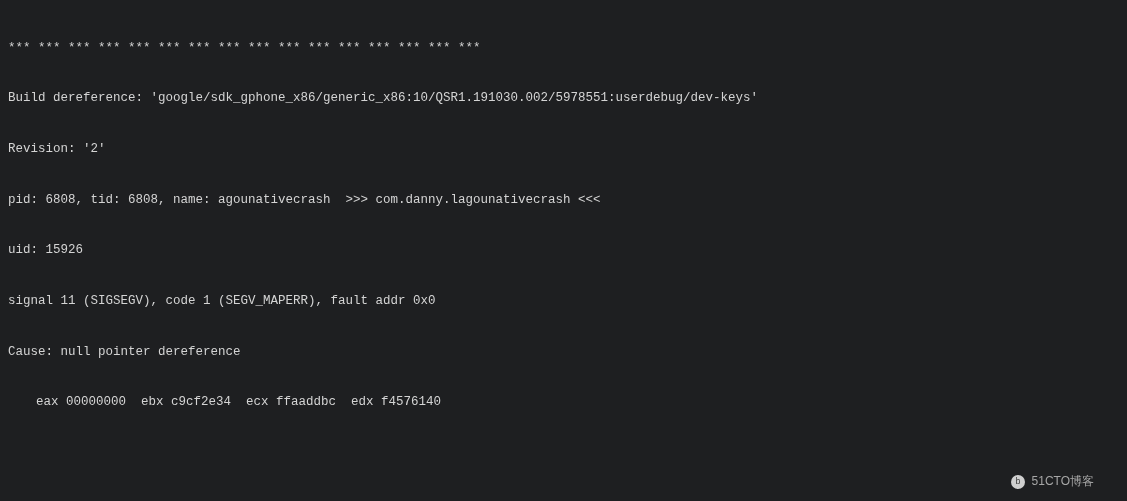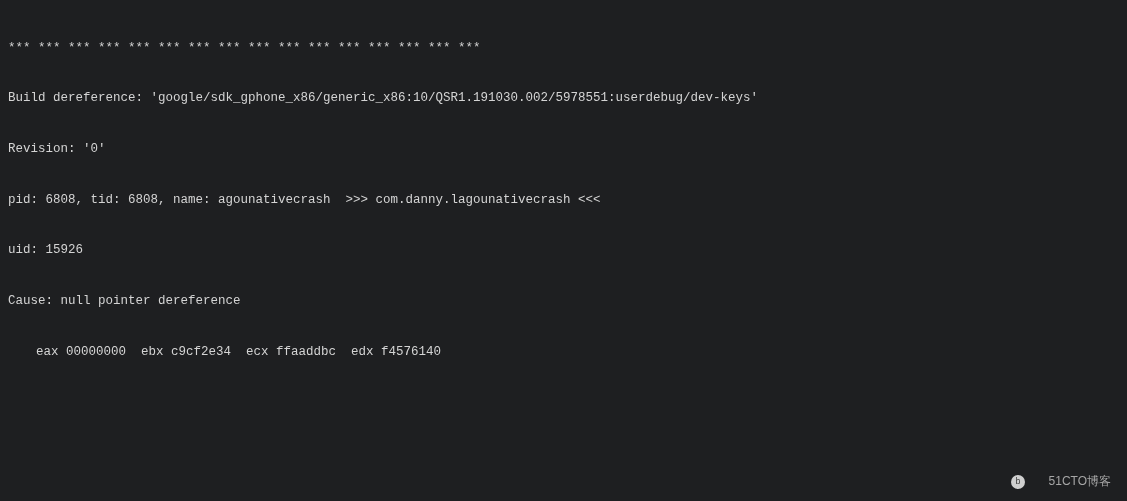--- a/index.html
+++ b/index.html
@@ -32,36 +32,37 @@
     border-radius: 50%;
     background: #cfcfcf;
     display: flex;
     align-items: center;
     justify-content: center;
     font-size: 9px;
     color: #444;
   }
   .watermark-text {
     position: absolute;
-    right: 16px;
+    right: 33px;
     bottom: 12px;
     color: #a6a6a6;
     font-size: 12px;
     font-family: sans-serif;
   }
 </style>
 </head>
 <body>
 
 <div class="term">
   <span class="line sep">*** *** *** *** *** *** *** *** *** *** *** *** *** *** *** ***</span>
   <span class="line">Build dereference: 'google/sdk_gphone_x86/generic_x86:10/QSR1.191030.002/5978551:userdebug/dev-keys'</span>
-  <span class="line">Revision: '0'</span>
+  <span class="line">Revision: '2'</span>
   <span class="line">pid: 6808, tid: 6808, name: agounativecrash  &gt;&gt;&gt; com.danny.lagounativecrash &lt;&lt;&lt;</span>
   <span class="line">uid: 15926</span>
+  <span class="line">signal 11 (SIGSEGV), code 1 (SEGV_MAPERR), fault addr 0x0</span>
   <span class="line">Cause: null pointer dereference</span>
   <span class="line indent1">eax 00000000  ebx c9cf2e34  ecx ffaaddbc  edx f4576140</span>
   
   
   
   
 
   
   
   

